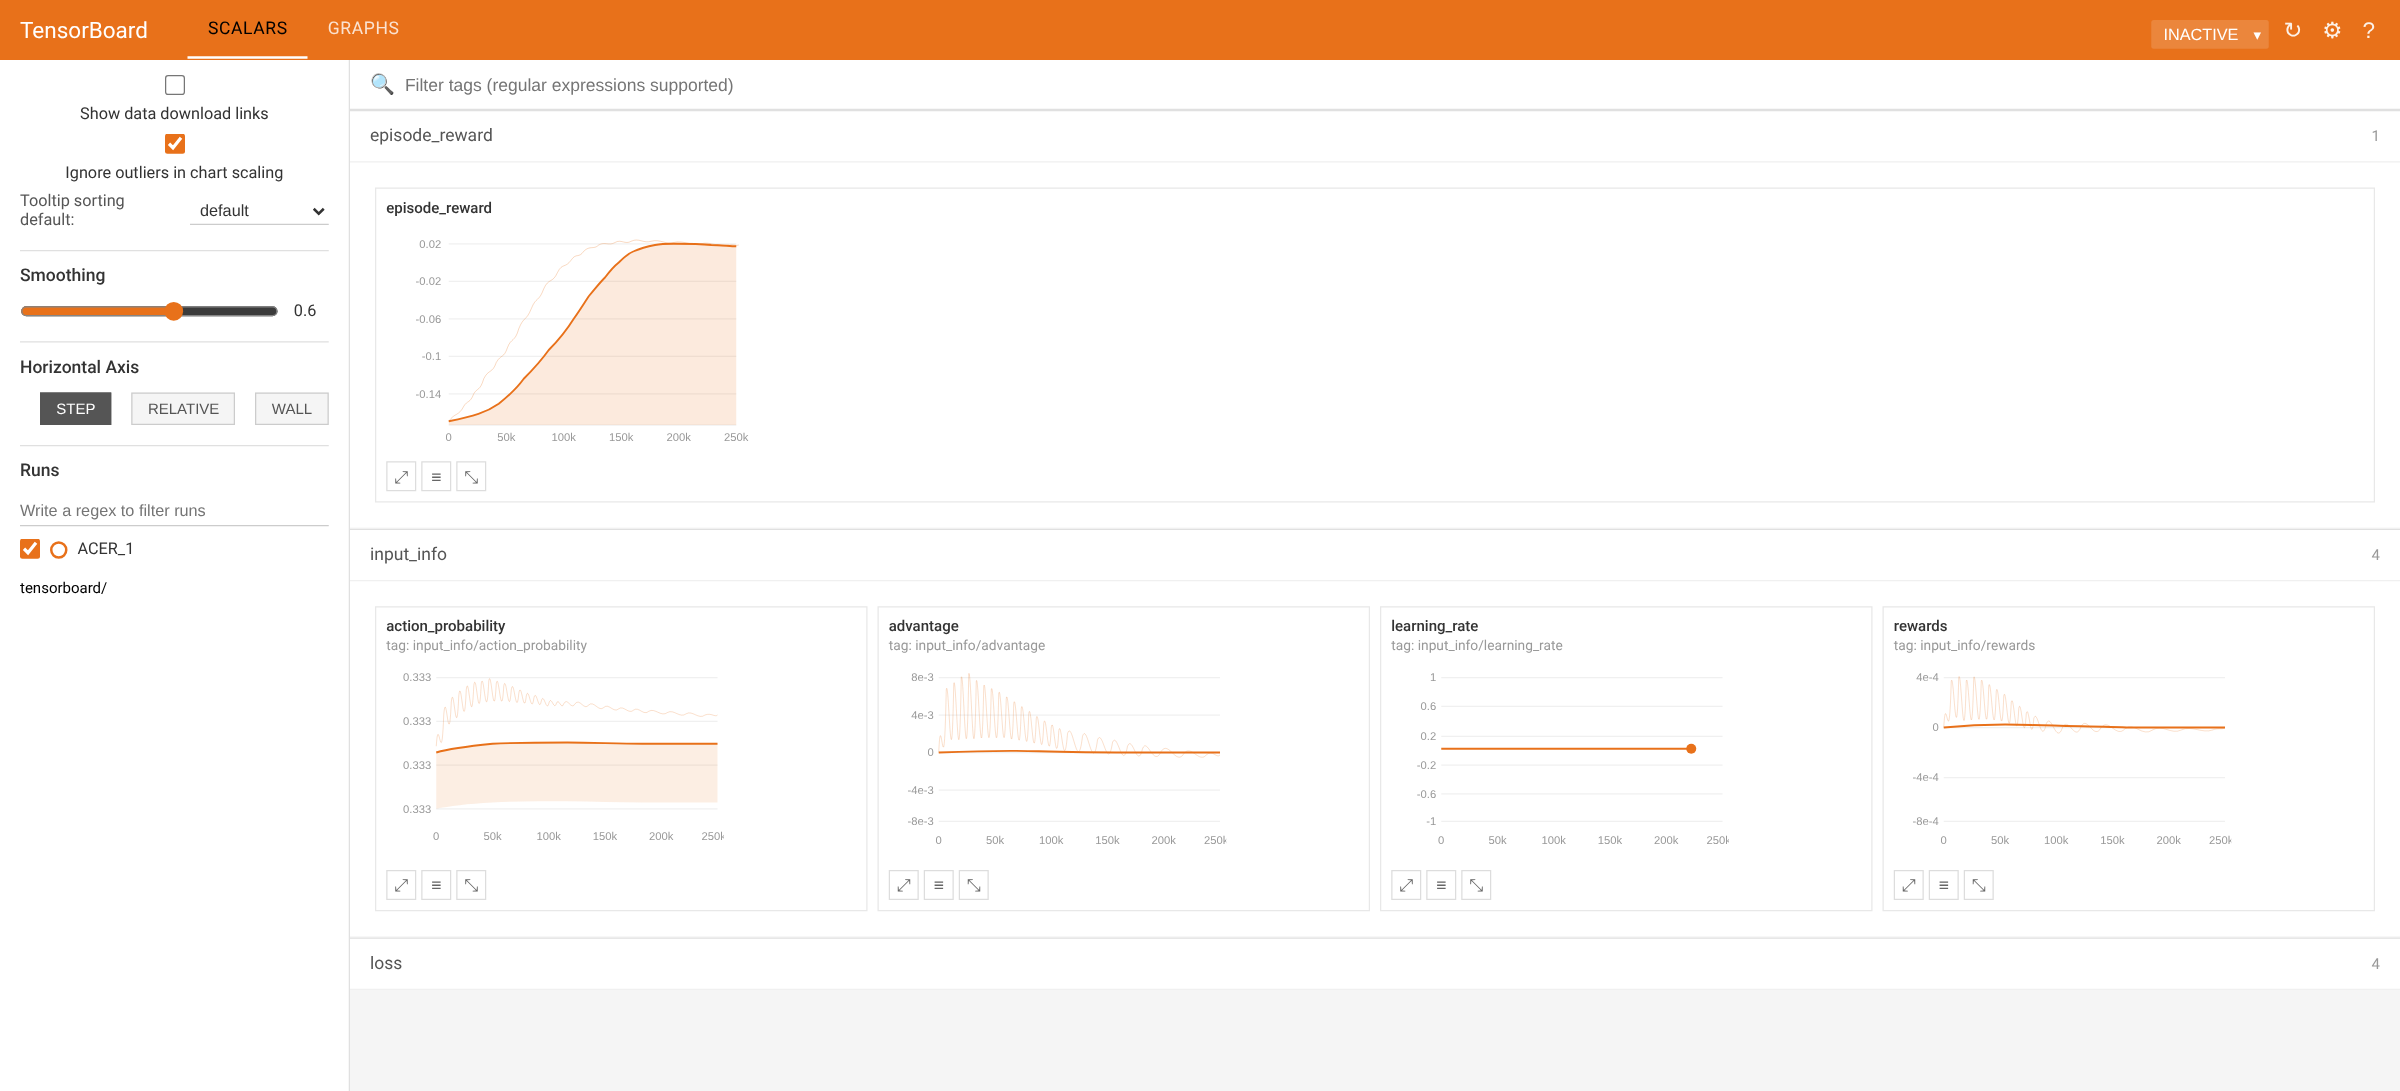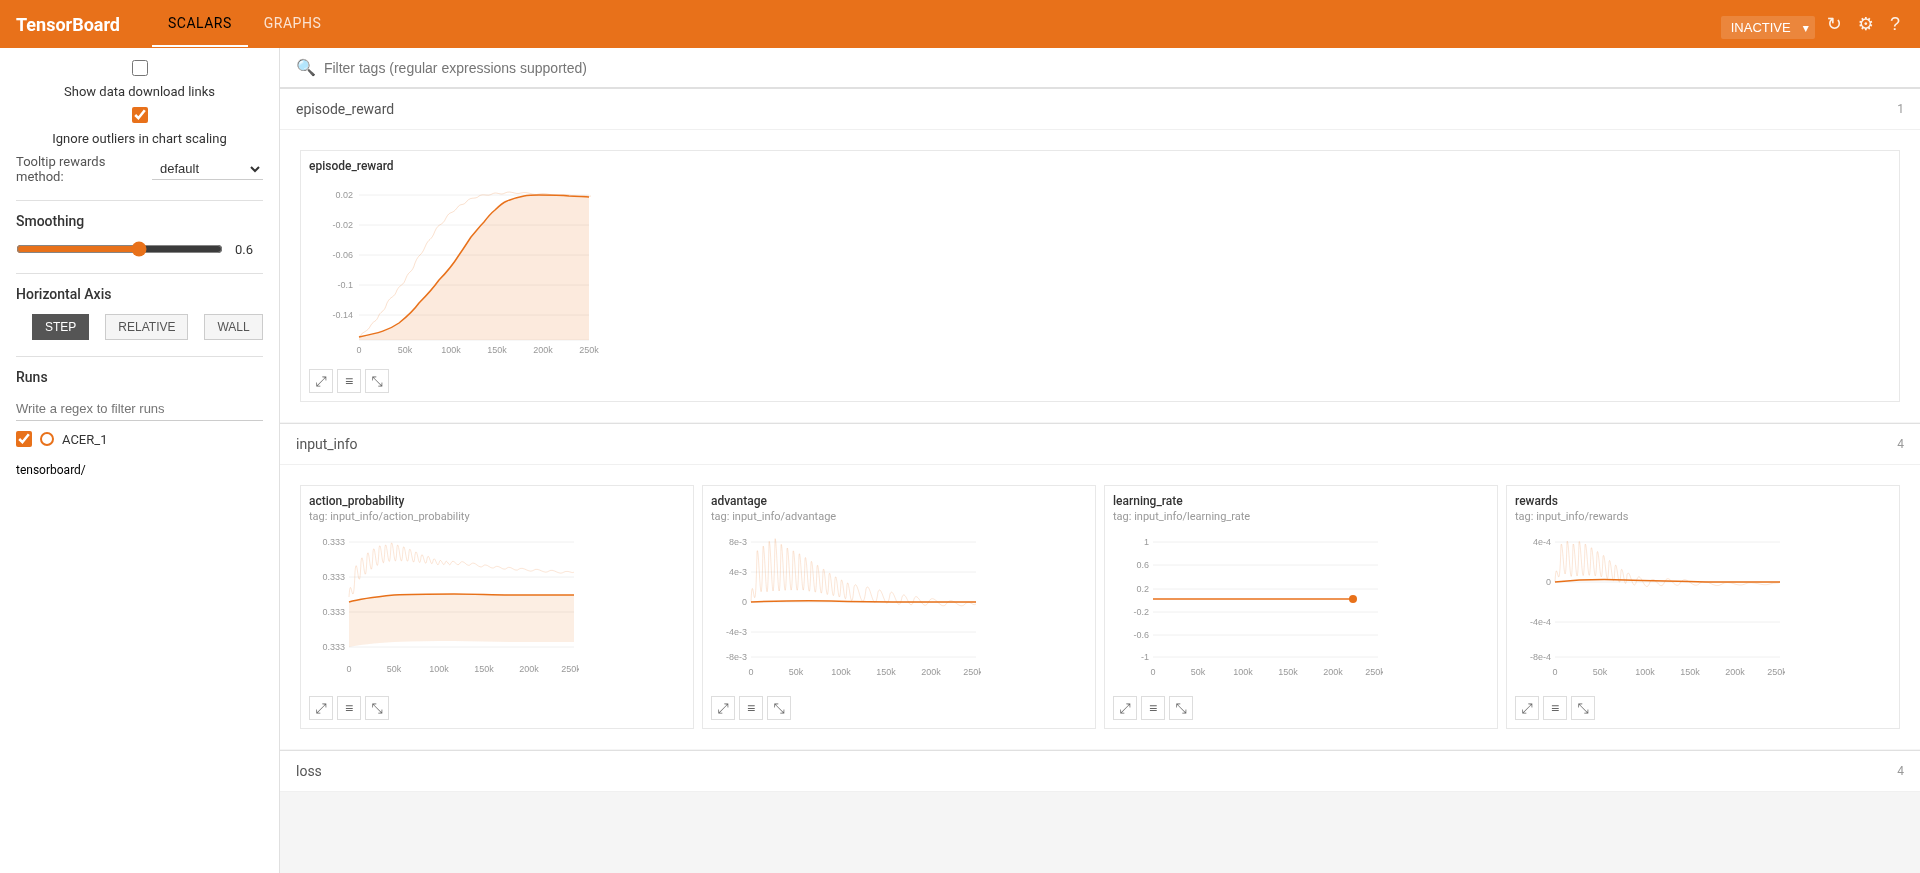--- a/index.html
+++ b/index.html
@@ -12,21 +12,21 @@
       display: flex;
       align-items: center;
       padding: 0 16px;
       position: fixed;
       top: 0; left: 0; right: 0;
       z-index: 100;
     }
     .top-nav .logo {
       color: white;
       font-size: 18px;
-      font-weight: 700;
+      font-weight: 400;
       margin-right: 32px;
       text-align: center;
     }
     .top-nav .nav-links {
       display: flex;
       gap: 0;
     }
     .top-nav .nav-link {
       color: rgba(255,255,255,0.8);
       font-size: 14px;
@@ -165,21 +165,21 @@
       width: 100%;
       border: none;
       border-bottom: 1px solid #ccc;
       padding: 4px 0;
       font-size: 13px;
       outline: none;
       margin-bottom: 10px;
     }
     .run-item {
       display: flex;
-      align-items: center;
+      align-items: flex-end;
       gap: 8px;
       margin-bottom: 6px;
       font-size: 13px;
     }
     .run-checkbox {
       width: 16px; height: 16px;
       accent-color: #e8711a;
       cursor: pointer;
     }
     .run-dot {
@@ -331,21 +331,21 @@
     <div class="sidebar-section">
       <label class="checkbox-row">
         <input type="checkbox" style="">
         <span>Show data download links</span>
       </label>
       <label class="checkbox-row">
         <input type="checkbox" checked="" style="">
         <span>Ignore outliers in chart scaling</span>
       </label>
       <div class="tooltip-row">
-        <label>Tooltip rewards method:</label>
+        <label>Tooltip sorting default:</label>
         <select>
           <option>default</option>
           <option>ascending</option>
           <option>descending</option>
           <option>nearest</option>
         </select>
       </div>
     </div>
 
     <hr class="divider">

